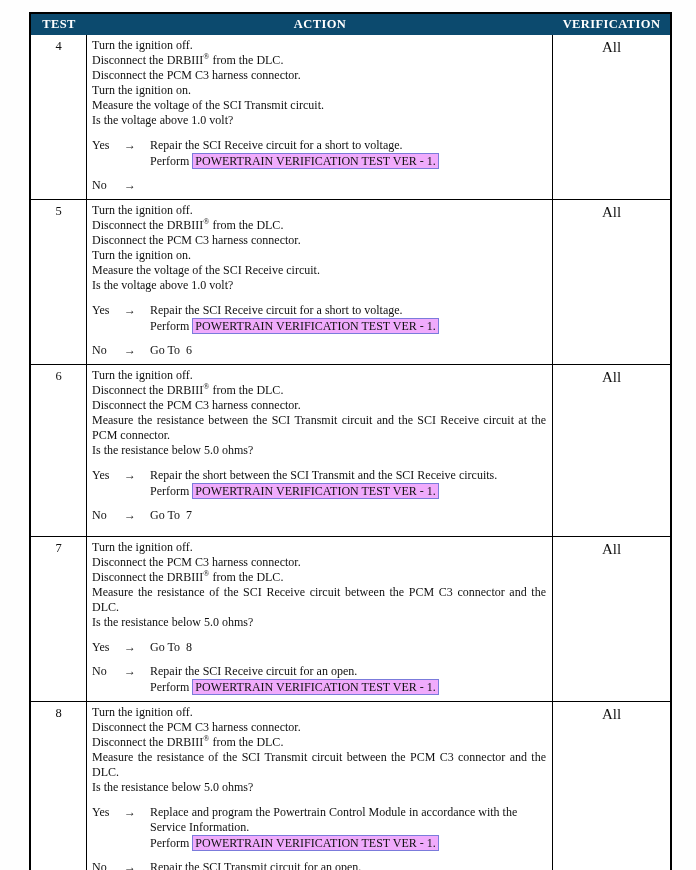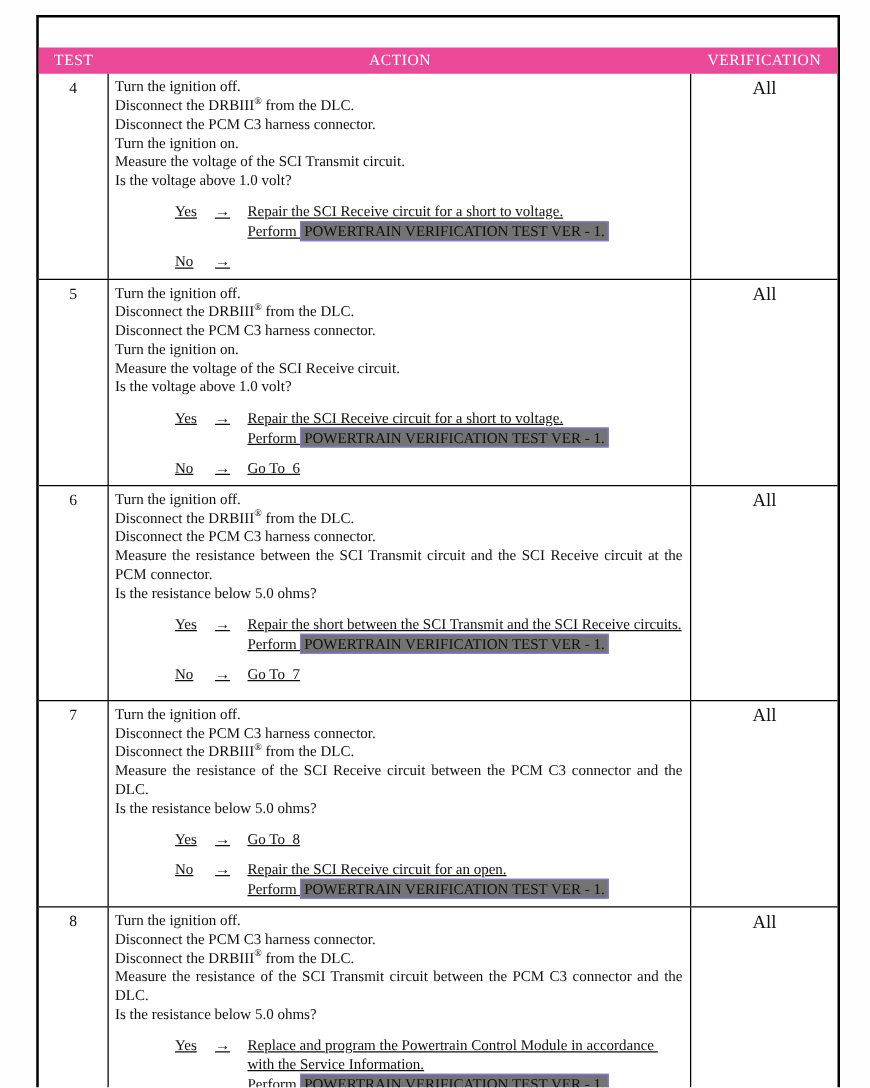--- a/index.html
+++ b/index.html
@@ -15,28 +15,27 @@
     position:absolute;
     left:29px;top:12px;
     width:643px;
     border:2px solid #000;
     box-sizing:border-box;
     background:#fff;
   }
   .thead{
     display:grid;
     grid-template-columns:56px 1fr 117px;
-    background:#ec4899;
+    background:#0c4a6e;
     color:#fff;
-    font-weight:normal;
+    font-weight:bold;
     font-size:12.5px;
     letter-spacing:0.4px;
     height:21px;
     align-items:center;
-    margin-top:24px;
   }
   .th{text-align:center;}
   .trow{
     display:grid;
     grid-template-columns:56px 1fr 117px;
     border-top:1.5px solid #000;
     box-sizing:border-box;
   }
   .trow:first-child{border-top:none;}
   .trow:nth-child(1){min-height:155px;}
@@ -60,32 +59,30 @@
   .td-appl{
     text-align:center;
     padding-top:4px;
     font-size:15px;
   }
   .step{
     text-align:justify;
   }
   .result{
     display:flex;
-    margin-left:48px;
     margin-top:9px;
-    text-decoration:underline;
   }
   .result.first{margin-top:10px;}
   .answer{width:32px;flex:0 0 32px;}
   .arrow{width:26px;flex:0 0 26px;}
   .res-lines{flex:1;min-width:0;}
   .res-line{display:block;white-space:pre-wrap;}
   .link{
     border:1px solid var(--link-border,#7b7bdb);
-    background:#737373;
+    background:#f0abfc;
     padding:0 2px;
     display:inline-block;
     line-height:14px;
   }
   sup{font-size:8px;line-height:0;}
 </style>
 </head>
 <body>
 
 <div class="page">

